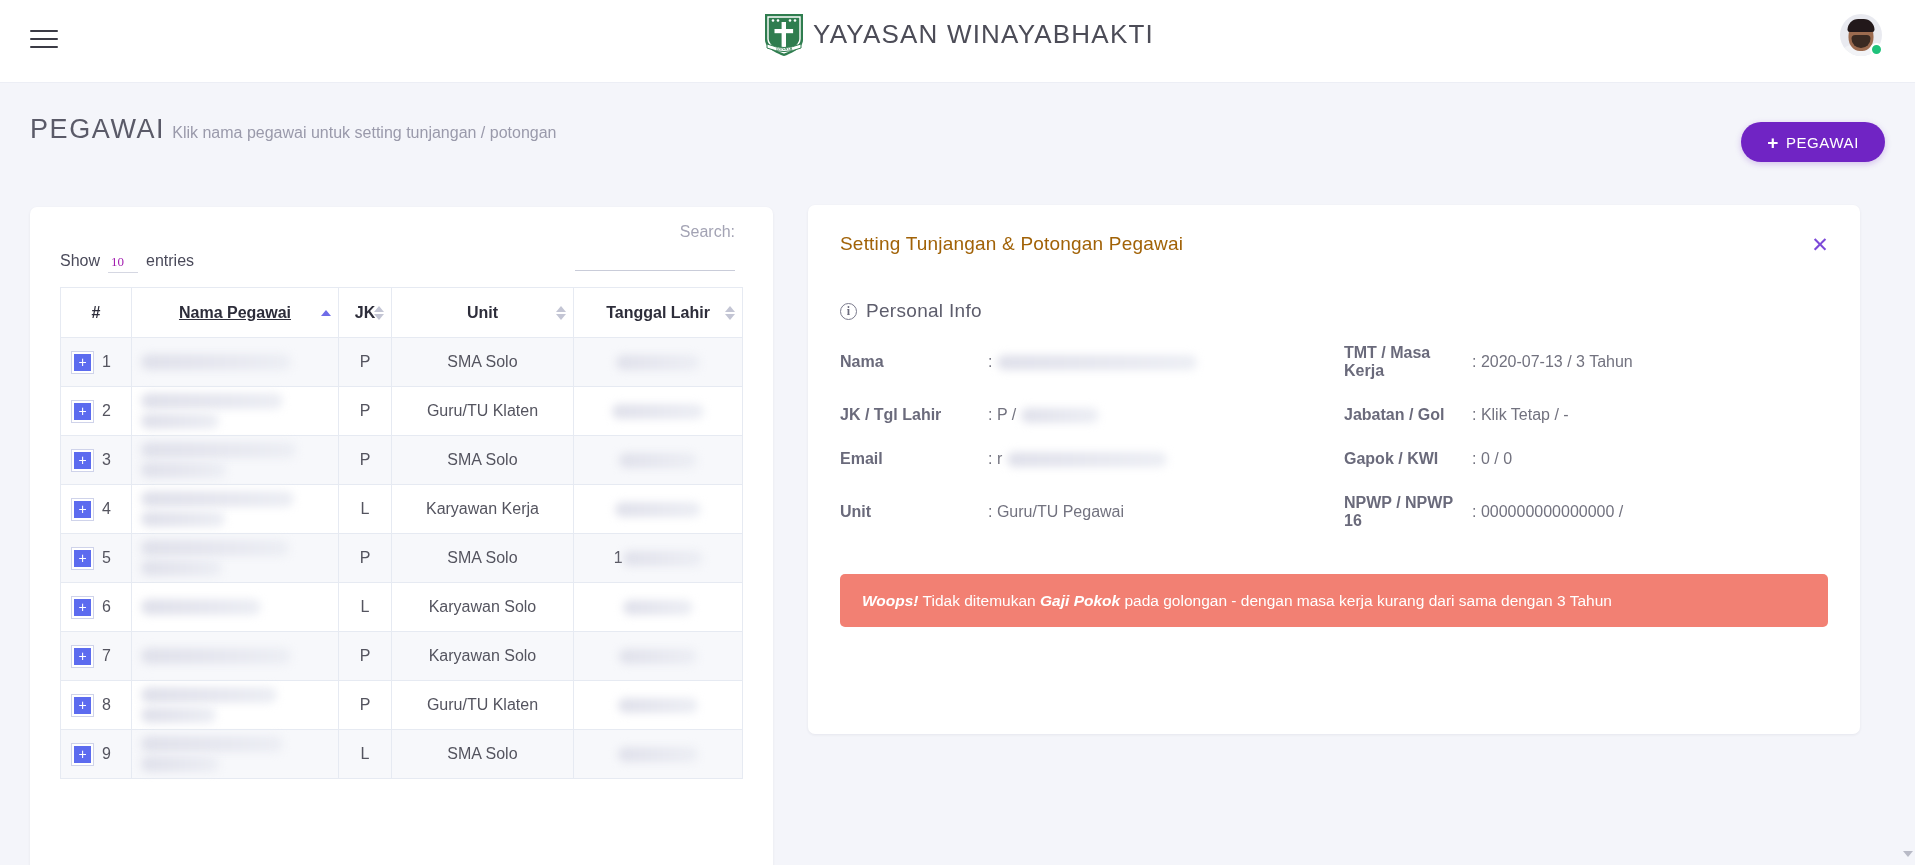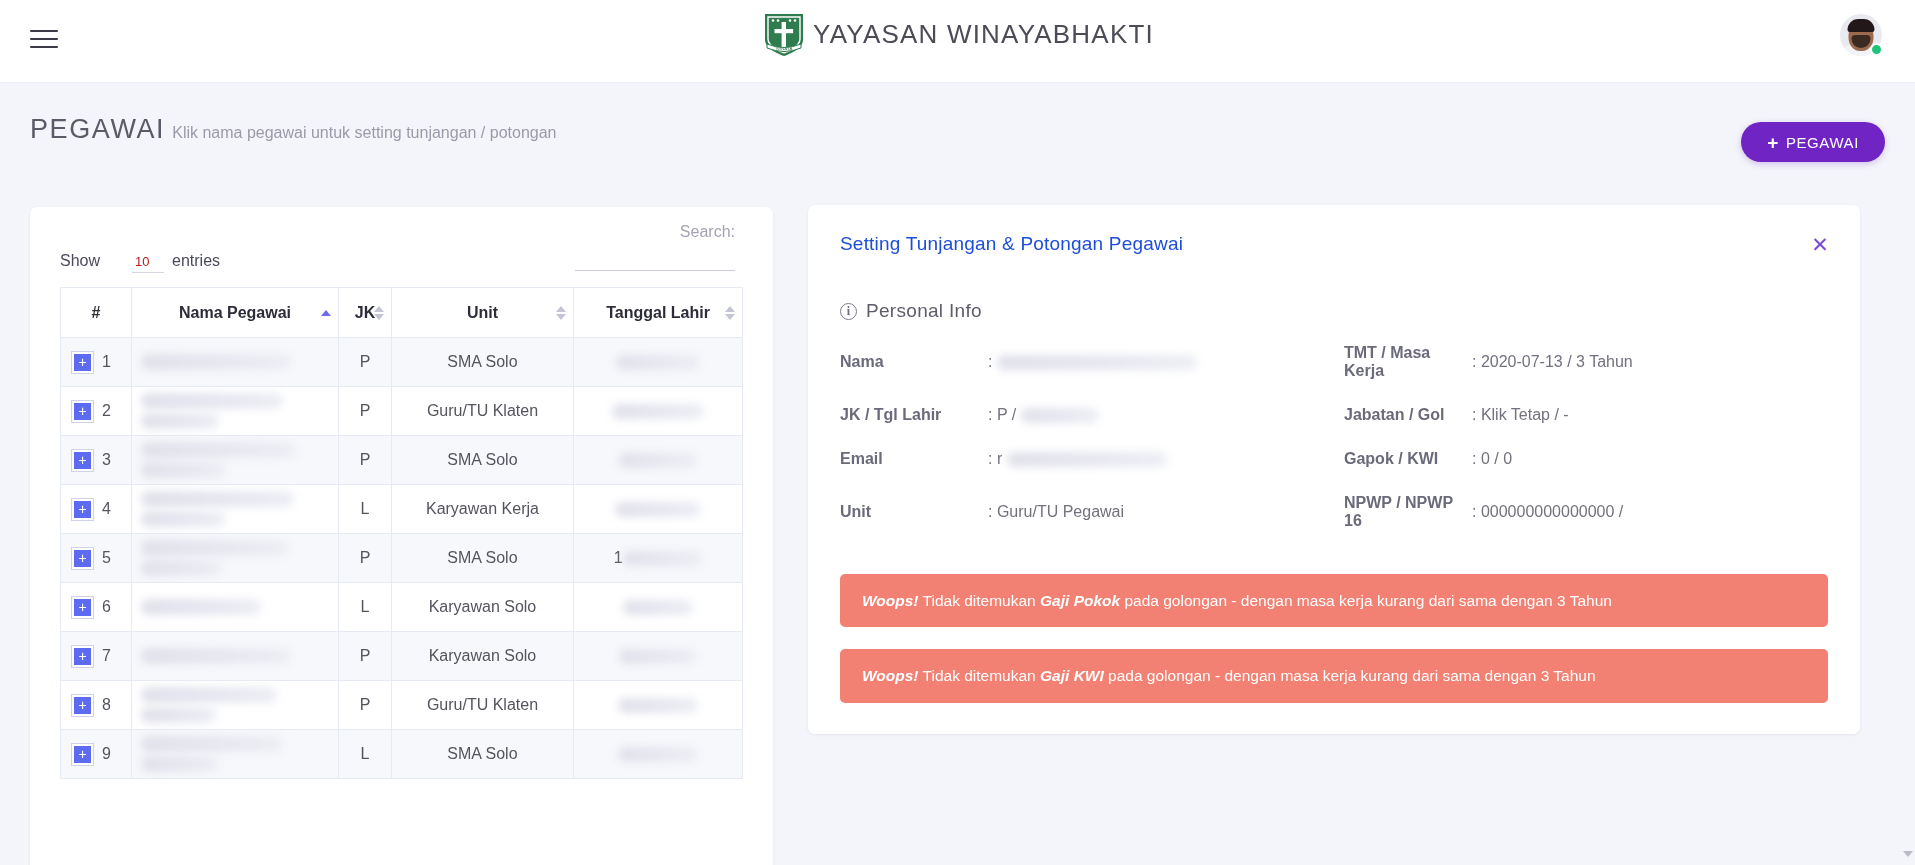--- a/index.html
+++ b/index.html
@@ -112,24 +112,24 @@
     padding:26px 30px 0 30px;
     overflow:hidden;
   }
   #table-controls { display:flex; align-items:flex-end; height:40px; position:relative;}
   .show-entries {
     font-size:16px; color:#4a4a5a;
     display:flex; align-items:baseline; gap:8px;
   }
   .len-select {
     border:none; border-bottom:1px solid #d5d7e2;
-    background:transparent; font-size:13px; color:#b91c1c;
-    font-family:Liberation Sans, sans-serif;
+    background:transparent; font-size:13px; color:#a21caf;
+    font-family:Liberation Serif, serif;
     padding:2px 14px 3px 3px; outline:none; cursor:pointer;
-    -webkit-appearance:none; appearance:none;margin-left:24px;
+    -webkit-appearance:none; appearance:none;
   }
   .search-box {
     position:absolute; right:8px; bottom:2px;
     display:flex; align-items:flex-end; gap:8px;flex-direction:column;
   }
   .search-label { font-size:16px; color:#a3a3b4; }
   .search-input {
     width:160px; border:none; border-bottom:1px solid #c9ccd9;
     outline:none; background:transparent; height:22px;
     font-size:14px; font-family:"Liberation Sans", sans-serif;
@@ -140,21 +140,21 @@
     border-collapse:collapse; width:683px; margin-top:14px;
     table-layout:fixed;
   }
   #emp-table th {
     border:1px solid #e6eaf2;
     font-size:16px; color:#2d2d3a; font-weight:700;
     height:50px; text-align:center; position:relative;
     background:#fff;
   }
   #emp-table th.col-num { width:62px; }
-  #emp-table th.col-name { width:182px; }
+  #emp-table th.col-name { width:182px;text-decoration:underline; }
   #emp-table th.col-jk { width:46px; }
   #emp-table th.col-unit { width:160px; }
   #emp-table th.col-dob { width:148px; }
   .sort-ic {
     position:absolute; right:7px; top:50%; transform:translateY(-50%);
     display:flex; flex-direction:column; gap:2px; line-height:0;
   }
   .sort-ic i {
     width:0; height:0; display:block;
     border-left:5px solid transparent; border-right:5px solid transparent;
@@ -190,21 +190,21 @@
 
   
   #right-card {
     position:absolute; left:808px; top:205px;
     width:1052px; height:529px;
     background:#fff; border-radius:7px;
     box-shadow:0 1px 3px rgba(40,40,70,.07);
     padding:28px 32px;
   }
   #panel-title {
-    font-size:19px; color:#1d4ed8; font-weight:400; letter-spacing:.2px;
+    font-size:19px; color:#a16207; font-weight:400; letter-spacing:.2px;
   }
   #panel-close {
     position:absolute; right:28px; top:28px;
     width:24px; height:24px; cursor:pointer;
     color:#7c49d8; font-size:21px; line-height:22px; text-align:center;
     background:none; border:none; padding:0;
     font-family:"Liberation Sans", sans-serif;
   }
   #personal-info-head {
     margin-top:45px; display:flex; align-items:center; gap:9px;
@@ -462,17 +462,16 @@
       <div class="info-label">Gapok / KWI</div>
       <div class="info-value">: 0 / 0</div>
       <div class="info-label">Unit</div>
       <div class="info-value">: Guru/TU Pegawai</div>
       <div class="info-label">NPWP / NPWP 16</div>
       <div class="info-value">: 000000000000000 /</div>
     </div>
 
   <div id="alerts">
       <div class="alert" id="alert-1"><b>Woops!</b> Tidak ditemukan <b>Gaji Pokok</b> pada golongan - dengan masa kerja kurang dari sama dengan 3 Tahun</div>
-      <div class="alert"><b>Woops!</b> Tidak ditemukan <b>Gaji KWI</b> pada golongan - dengan masa kerja kurang dari sama dengan 3 Tahun</div>
     </div>
 </div>
 
 <div id="scroll-arrow"></div>
 
 </body></html>

